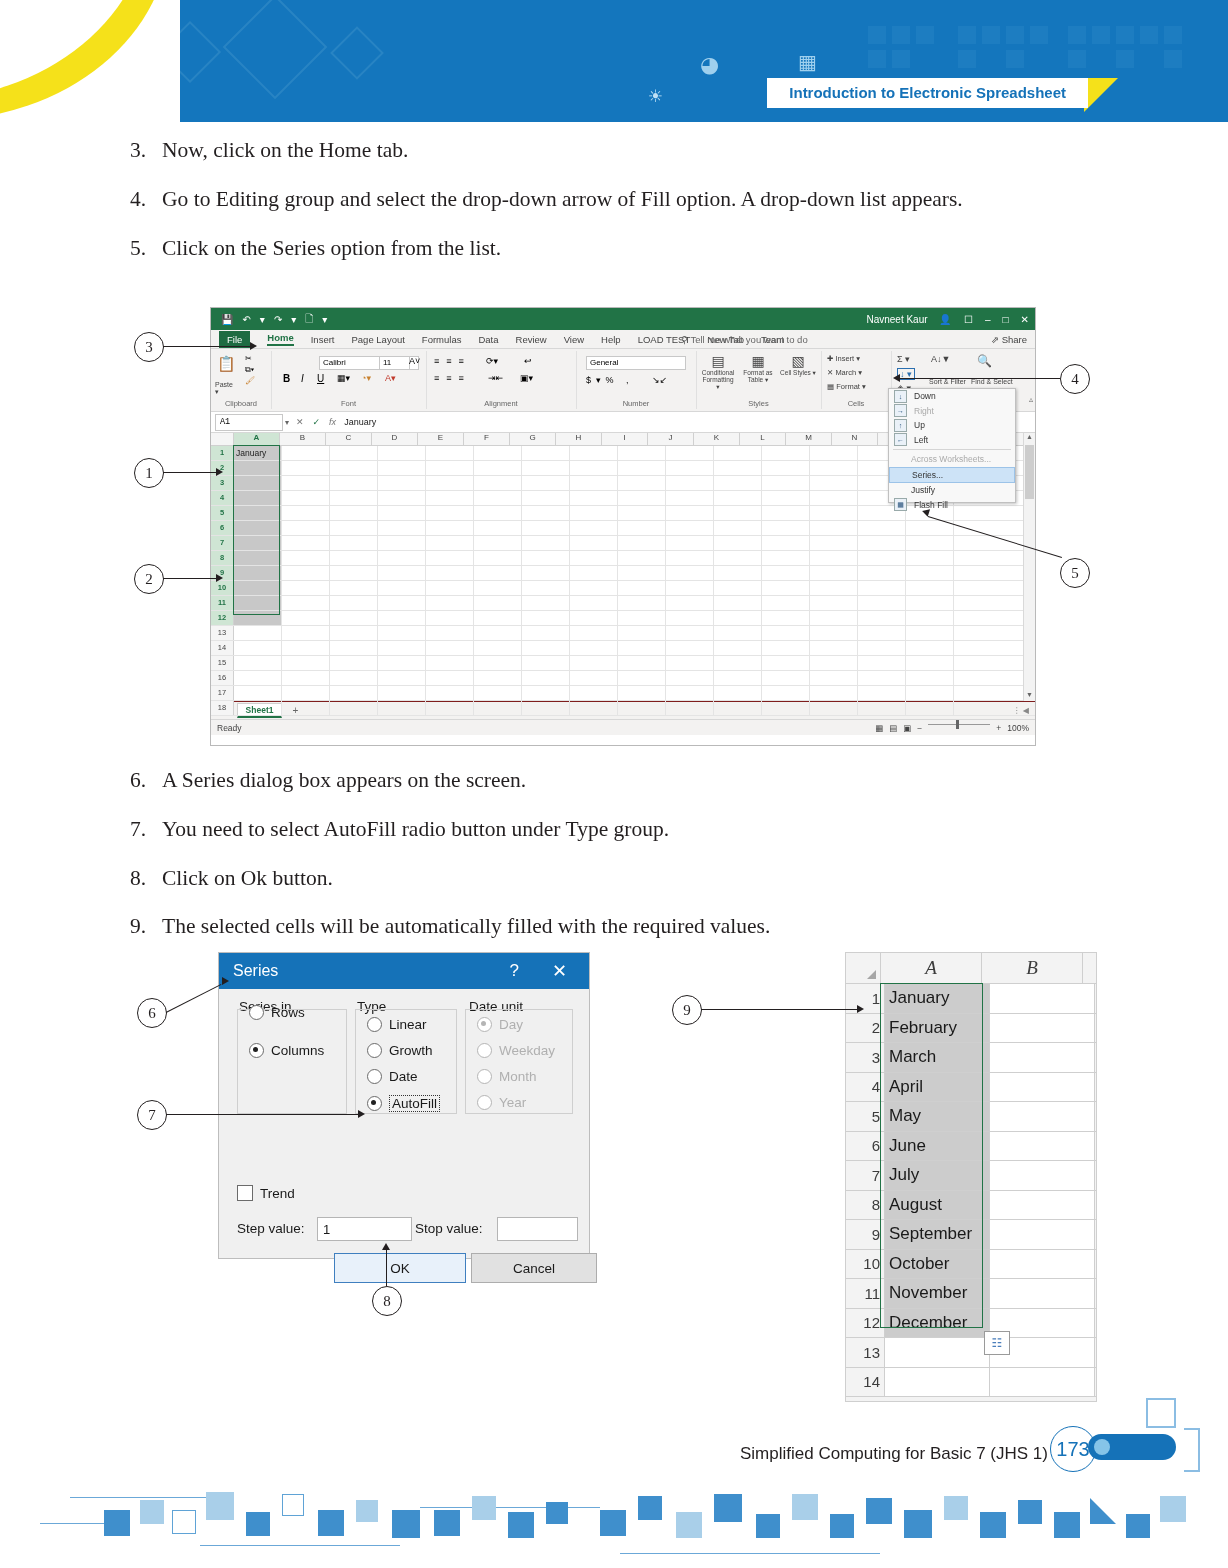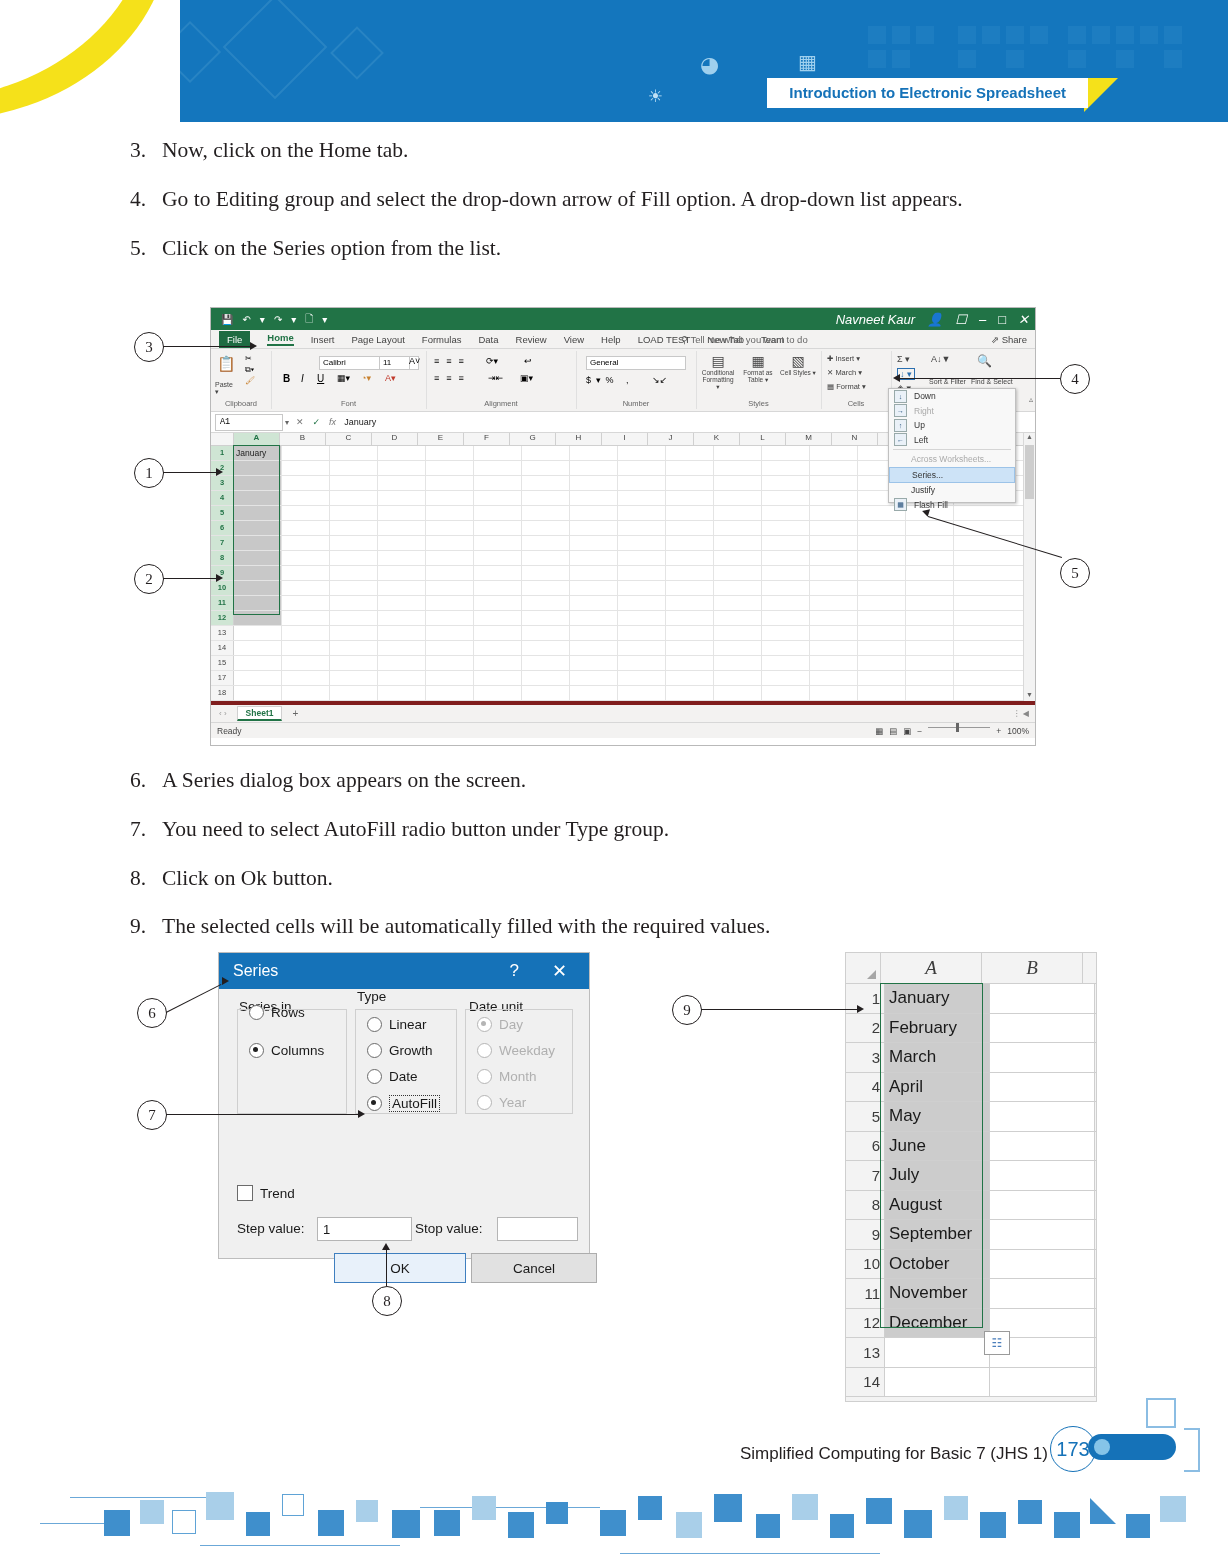--- a/index.html
+++ b/index.html
@@ -86,21 +86,21 @@
     border:1px solid #b9b9b9;background:#fff;
     font-family:"Liberation Sans", sans-serif;
     overflow:hidden;
   }
   .xl-title{
     height:22px;background:#217346;color:#fff;font-size:9.5px;
     display:flex;align-items:center;position:relative;
   }
   .xl-qat{display:flex;align-items:center;gap:9px;margin-left:10px;font-size:10px;}
   .xl-title-text{position:absolute;left:0;right:0;text-align:center;font-size:9.5px;}
-  .xl-title-right{position:absolute;right:6px;display:flex;align-items:flex-start;gap:12px;font-size:13px;font-style:italic;}
+  .xl-title-right{position:absolute;right:6px;display:flex;align-items:flex-start;gap:12px;font-size:10px;}
   .xl-tabs{
     height:18px;background:#f3f2f1;border-bottom:1px solid #d7d7d7;
     display:flex;align-items:center;gap:17px;padding-left:8px;font-size:9.5px;color:#444;
     position:relative;
   }
   .xl-tabs .file{background:#1e6b42;color:#fff;padding:3px 8px;font-size:9.5px;}
   .xl-tabs .active{color:#217346;border-bottom:2px solid #217346;padding-bottom:1px;font-weight:bold;}
   .xl-tell{position:absolute;left:470px;color:#666;}
   .xl-share{position:absolute;right:8px;color:#444;}
   .xl-ribbon{
@@ -119,21 +119,21 @@
   .corner{width:22px;border-right:1px solid #d0d0d0;}
   .ch{width:45px;border-right:1px solid #d0d0d0;text-align:center;font-size:8px;color:#444;}
   .ch.sel{background:#cfe5d4;color:#217346;font-weight:bold;}
   .rows{position:relative;}
   .row{display:flex;height:14px;border-bottom:1px solid #e4e4e4;}
   .rh{width:22px;border-right:1px solid #d0d0d0;background:#f5f5f5;text-align:center;font-size:7.5px;color:#444;line-height:14px;}
   .rh.sel{background:#cfe5d4;color:#217346;font-weight:bold;}
   .cell{width:45px;border-right:1px solid #e4e4e4;font-size:8.5px;line-height:14px;padding-left:2px;color:#222;}
   .cell.selrange{background:#c8c8c8;}
   .selborder{position:absolute;border:1.5px solid #217346;pointer-events:none;}
-  .xl-sheets{height:17px;background:#f3f2f1;border-top:4px solid #7f1d1d;display:flex;align-items:center;gap:10px;padding-left:8px;font-size:8.5px;color:#444;}
+  .xl-sheets{height:17px;background:#f3f2f1;border-top:1px solid #7f1d1d;display:flex;align-items:center;gap:10px;padding-left:8px;font-size:8.5px;color:#444;}
   .sheettab{background:#fff;border:1px solid #d0d0d0;border-bottom:2px solid #217346;padding:1px 8px;font-weight:bold;color:#217346;}
   .xl-status{height:15px;background:#f3f2f1;border-top:1px solid #d7d7d7;display:flex;align-items:center;font-size:8.5px;color:#444;padding-left:6px;position:relative;}
   .zoomarea{position:absolute;right:6px;display:flex;align-items:center;gap:6px;font-size:8.5px;}
 
   .filldd{
     position:absolute;left:677px;top:80px;width:126px;height:113px;
     background:#f8f8f8;border:1px solid #c0c0c0;box-shadow:1px 1px 3px rgba(0,0,0,.25);
     font-size:8.5px;color:#333;z-index:5;
   }
   .ddi{height:14.5px;display:flex;align-items:center;gap:7px;padding-left:5px;}
@@ -662,20 +662,38 @@
           <div class="cell"></div>
           <div class="cell"></div>
           <div class="cell"></div>
           <div class="cell"></div>
           <div class="cell"></div>
           <div class="cell"></div>
           <div class="cell"></div>
           <div class="cell"></div>
         </div>
       <div class="row">
+          <div class="rh">16</div>
+          <div class="cell"></div>
+          <div class="cell"></div>
+          <div class="cell"></div>
+          <div class="cell"></div>
+          <div class="cell"></div>
+          <div class="cell"></div>
+          <div class="cell"></div>
+          <div class="cell"></div>
+          <div class="cell"></div>
+          <div class="cell"></div>
+          <div class="cell"></div>
+          <div class="cell"></div>
+          <div class="cell"></div>
+          <div class="cell"></div>
+          <div class="cell"></div>
+        </div>
+      <div class="row">
           <div class="rh">17</div>
           <div class="cell"></div>
           <div class="cell"></div>
           <div class="cell"></div>
           <div class="cell"></div>
           <div class="cell"></div>
           <div class="cell"></div>
           <div class="cell"></div>
           <div class="cell"></div>
           <div class="cell"></div>
@@ -805,21 +823,21 @@
 
 <div class="series">
   <div class="s-title">
     <span>Series</span>
     <span class="q">?</span>
     <span class="x">✕</span>
   </div>
   <div class="s-body">
 
     <div class="gl" style="left:20px;top:10px;">Series in</div>
-    <div class="gl" style="left:138px;top:0;">Type</div>
+    <div class="gl" style="left:138px;top:10px;">Type</div>
     <div class="gl" style="left:250px;top:10px;color:#1a1a1a;">Date unit</div>
 
     <div class="gbox" style="left:18px;top:20px;width:108px;height:103px;"></div>
     <div class="gbox" style="left:136px;top:20px;width:100px;height:103px;"></div>
     <div class="gbox" style="left:246px;top:20px;width:106px;height:103px;"></div>
 
     <div class="radio" style="left:30px;top:16px;">
       <span class="rmark"></span>
       <span>Rows</span>
     </div>

